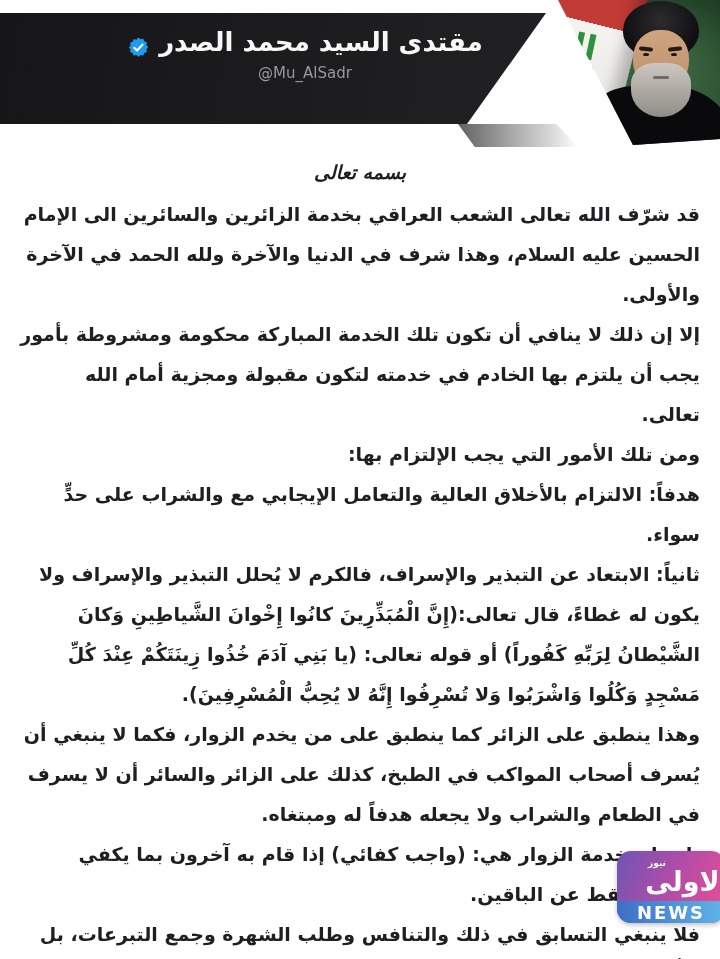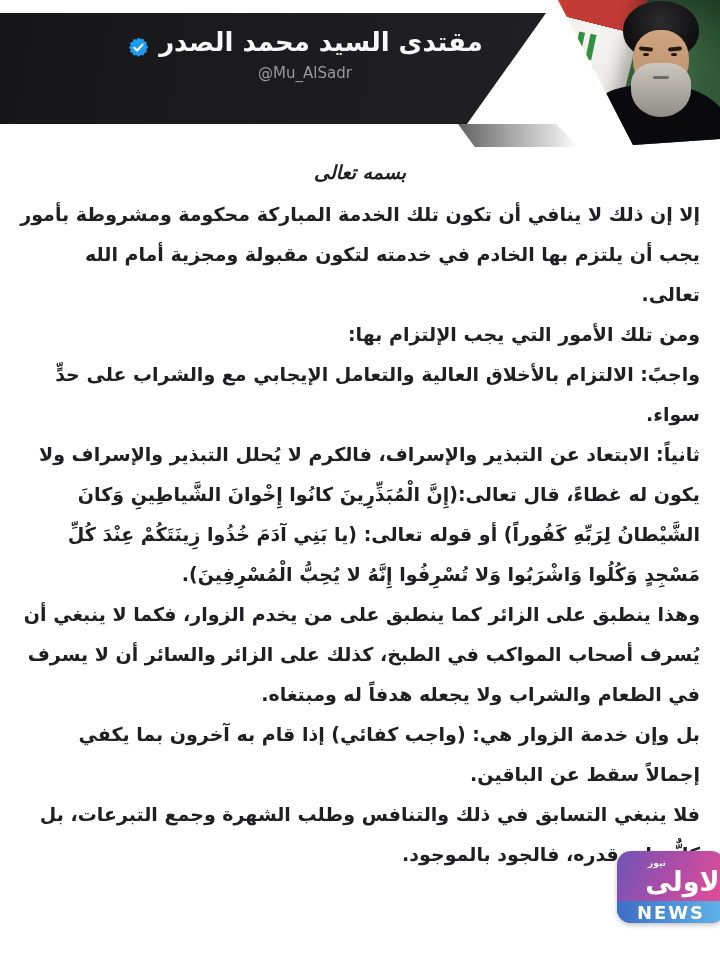--- a/index.html
+++ b/index.html
@@ -99,23 +99,24 @@
       <svg class="badge" viewBox="0 0 24 24" aria-hidden="true">
         <path fill="#1d9bf0" d="M12 1.5l2.2 1.9 2.8-.6 1.1 2.7 2.7 1.1-.6 2.8 1.9 2.2-1.9 2.2.6 2.8-2.7 1.1-1.1 2.7-2.8-.6-2.2 1.9-2.2-1.9-2.8.6-1.1-2.7-2.7-1.1.6-2.8L1.9 12l1.9-2.2-.6-2.8 2.7-1.1 1.1-2.7 2.8.6z"></path>
         <path fill="none" stroke="#ffffff" stroke-width="2.2" stroke-linecap="round" stroke-linejoin="round" d="M7.6 12.3l2.9 2.9 5.7-6.2"></path>
       </svg>
     </div>
     <div class="handle">@Mu_AlSadr</div>
   </div>
 
   <div class="post">
     <p class="basmala">بسمه تعالى</p>
+    <p><strong></strong><span>قد شرّف الله تعالى الشعب العراقي بخدمة الزائرين والسائرين الى الإمام الحسين عليه السلام، وهذا شرف في الدنيا والآخرة ولله الحمد في الآخرة والأولى.</span></p>
     <p><strong></strong><span>إلا إن ذلك لا ينافي أن تكون تلك الخدمة المباركة محكومة ومشروطة بأمور يجب أن يلتزم بها الخادم في خدمته لتكون مقبولة ومجزية أمام الله تعالى.</span></p>
     <p><strong></strong><span>ومن تلك الأمور التي يجب الإلتزام بها:</span></p>
-    <p><strong>واجبً:</strong><span> الالتزام بالأخلاق العالية والتعامل الإيجابي مع والشراب على حدٍّ سواء.</span></p>
+    <p><strong>هدفاً:</strong><span> الالتزام بالأخلاق العالية والتعامل الإيجابي مع والشراب على حدٍّ سواء.</span></p>
     <p><strong>ثانياً:</strong><span> الابتعاد عن التبذير والإسراف، فالكرم لا يُحلل التبذير والإسراف ولا يكون له غطاءً، قال تعالى:(إِنَّ الْمُبَذِّرِينَ كانُوا إِخْوانَ الشَّياطِينِ وَكانَ الشَّيْطانُ لِرَبِّهِ كَفُوراً) أو قوله تعالى: (يا بَنِي آدَمَ خُذُوا زِينَتَكُمْ عِنْدَ كُلِّ مَسْجِدٍ وَكُلُوا وَاشْرَبُوا وَلا تُسْرِفُوا إِنَّهُ لا يُحِبُّ الْمُسْرِفِينَ).</span></p>
     <p><strong></strong><span>وهذا ينطبق على الزائر كما ينطبق على من يخدم الزوار، فكما لا ينبغي أن يُسرف أصحاب المواكب في الطبخ، كذلك على الزائر والسائر أن لا يسرف في الطعام والشراب ولا يجعله هدفاً له ومبتغاه.</span></p>
     <p><strong></strong><span>بل وإن خدمة الزوار هي: (واجب كفائي) إذا قام به آخرون بما يكفي إجمالاً سقط عن الباقين.</span></p>
     <p><strong></strong><span>فلا ينبغي التسابق في ذلك والتنافس وطلب الشهرة وجمع التبرعات، بل كلٌّ على قدره، فالجود بالموجود.</span></p>
     <p class="p-last"><strong></strong></p>
   </div>
 
   <div class="news-logo">
     <div class="news-mark">
       <span class="small">نيوز</span>

